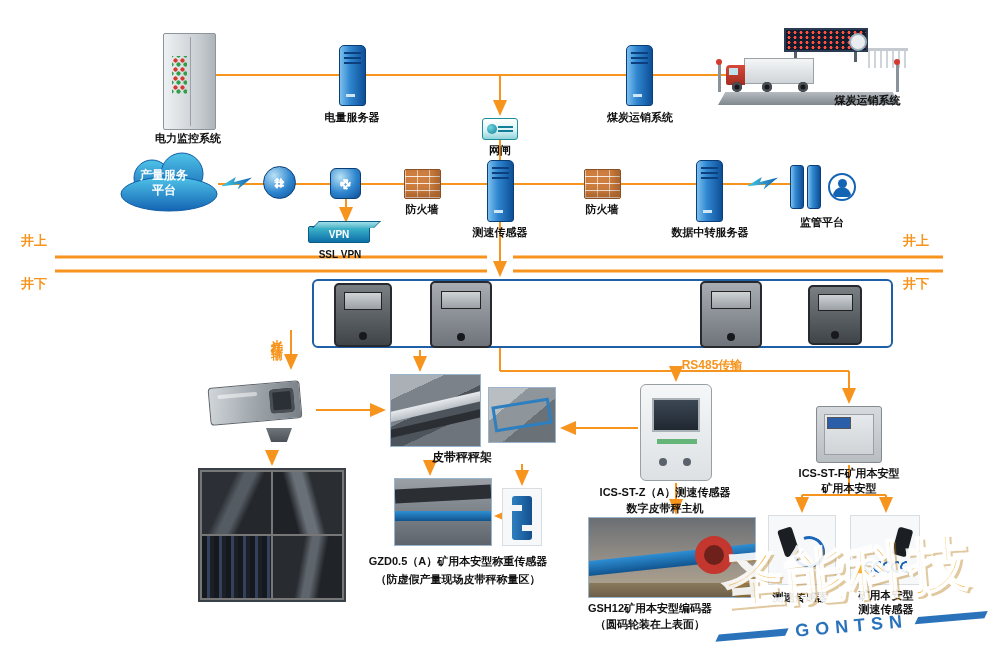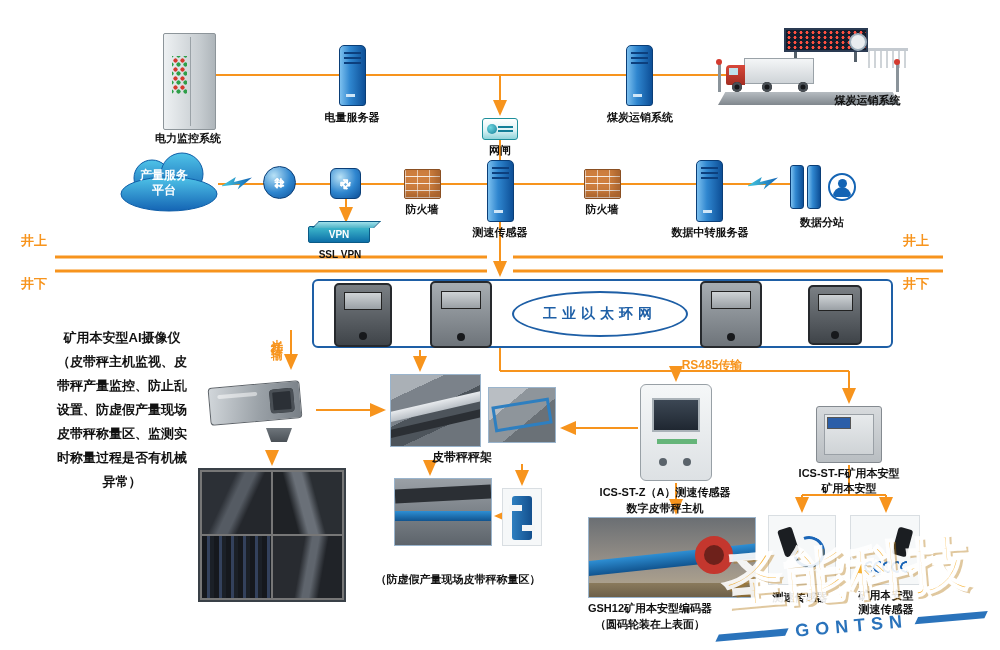--- a/index.html
+++ b/index.html
@@ -259,23 +259,20 @@
 
   <div class="dev ringframe" style="left:312px;top:279px;width:581px;height:69px"></div>
   <div class="dev rdev" style="left:334px;top:283px;width:58px;height:64px">
     <div class="rscreen"></div>
     <div class="rknob"></div>
   </div>
   <div class="dev rdev light" style="left:430px;top:281px;width:62px;height:67px">
     <div class="rscreen"></div>
     <div class="rknob"></div>
   </div>
-  <div class="dev ringellipse" style="left:512px;top:291px;width:176px;height:46px">
-    <span>工业以太环网</span>
-  </div>
   <div class="dev rdev light" style="left:700px;top:281px;width:62px;height:67px">
     <div class="rscreen"></div>
     <div class="rknob"></div>
   </div>
   <div class="dev rdev" style="left:808px;top:285px;width:54px;height:60px">
     <div class="rscreen"></div>
     <div class="rknob"></div>
   </div>
 
   <div class="photo cam" style="left:203px;top:372px;width:109px;height:76px">
@@ -338,34 +335,34 @@
   <div class="lbl" style="left:128px;top:131px;width:120px">电力监控系统</div>
   <div class="lbl" style="left:302px;top:110px;width:100px">电量服务器</div>
   <div class="lbl" style="left:470px;top:143px;width:60px">网闸</div>
   <div class="lbl" style="left:580px;top:110px;width:120px">煤炭运销系统</div>
   <div class="lbl" style="left:810px;top:93px;width:115px">煤炭运销系统</div>
 
   <div class="lbl" style="left:392px;top:202px;width:60px">防火墙</div>
   <div class="lbl" style="left:455px;top:225px;width:90px">测速传感器</div>
   <div class="lbl" style="left:572px;top:202px;width:60px">防火墙</div>
   <div class="lbl" style="left:655px;top:225px;width:110px">数据中转服务器</div>
-  <div class="lbl" style="left:782px;top:215px;width:80px">数据分站</div>
+  <div class="lbl" style="left:782px;top:215px;width:80px">监管平台</div>
   <div class="lbl" style="left:300px;top:248px;width:80px;font-size:10px">SSL VPN</div>
 
   <div class="lbl olbl" style="left:12px;top:233px;width:44px;font-size:13px">井上</div>
   <div class="lbl olbl" style="left:12px;top:276px;width:44px;font-size:13px">井下</div>
   <div class="lbl olbl" style="left:894px;top:233px;width:44px;font-size:13px">井上</div>
   <div class="lbl olbl" style="left:894px;top:276px;width:44px;font-size:13px">井下</div>
 
   <div class="lbl olbl" style="left:266px;top:293px;width:18px;height:84px;writing-mode:vertical-rl;letter-spacing:3px;font-size:12px">光纤传输</div>
   <div class="lbl olbl" style="left:666px;top:358px;width:92px;font-size:12px">RS485传输</div>
 
-  <div class="lbl note" style="left:52px;top:326px;width:140px;font-size:13px;line-height:24px">矿用本安型AI摄像仪（皮带秤主机监视、皮带秤产量监控、防止乱设置、防虚假产量现场皮带秤称量区、监测实时称量过程是否有机械异常）</div>
 
   <div class="lbl" style="left:417px;top:450px;width:90px;font-size:12px">皮带秤秤架</div>
+  <div class="lbl" style="left:353px;top:554px;width:210px">GZD0.5（A）矿用本安型称重传感器</div>
   <div class="lbl" style="left:353px;top:572px;width:210px">（防虚假产量现场皮带秤称量区）</div>
   <div class="lbl" style="left:585px;top:485px;width:160px">ICS-ST-Z（A）测速传感器</div>
   <div class="lbl" style="left:585px;top:501px;width:160px">数字皮带秤主机</div>
   <div class="lbl" style="left:779px;top:466px;width:140px">ICS-ST-F矿用本安型</div>
   <div class="lbl" style="left:779px;top:481px;width:140px">矿用本安型</div>
   <div class="lbl" style="left:565px;top:601px;width:170px">GSH12矿用本安型编码器</div>
   <div class="lbl" style="left:565px;top:617px;width:170px">（圆码轮装在上表面）</div>
   <div class="lbl" style="left:760px;top:590px;width:80px">测速传感器</div>
   <div class="lbl" style="left:841px;top:588px;width:90px">矿用本安型</div>
   <div class="lbl" style="left:841px;top:602px;width:90px">测速传感器</div>

